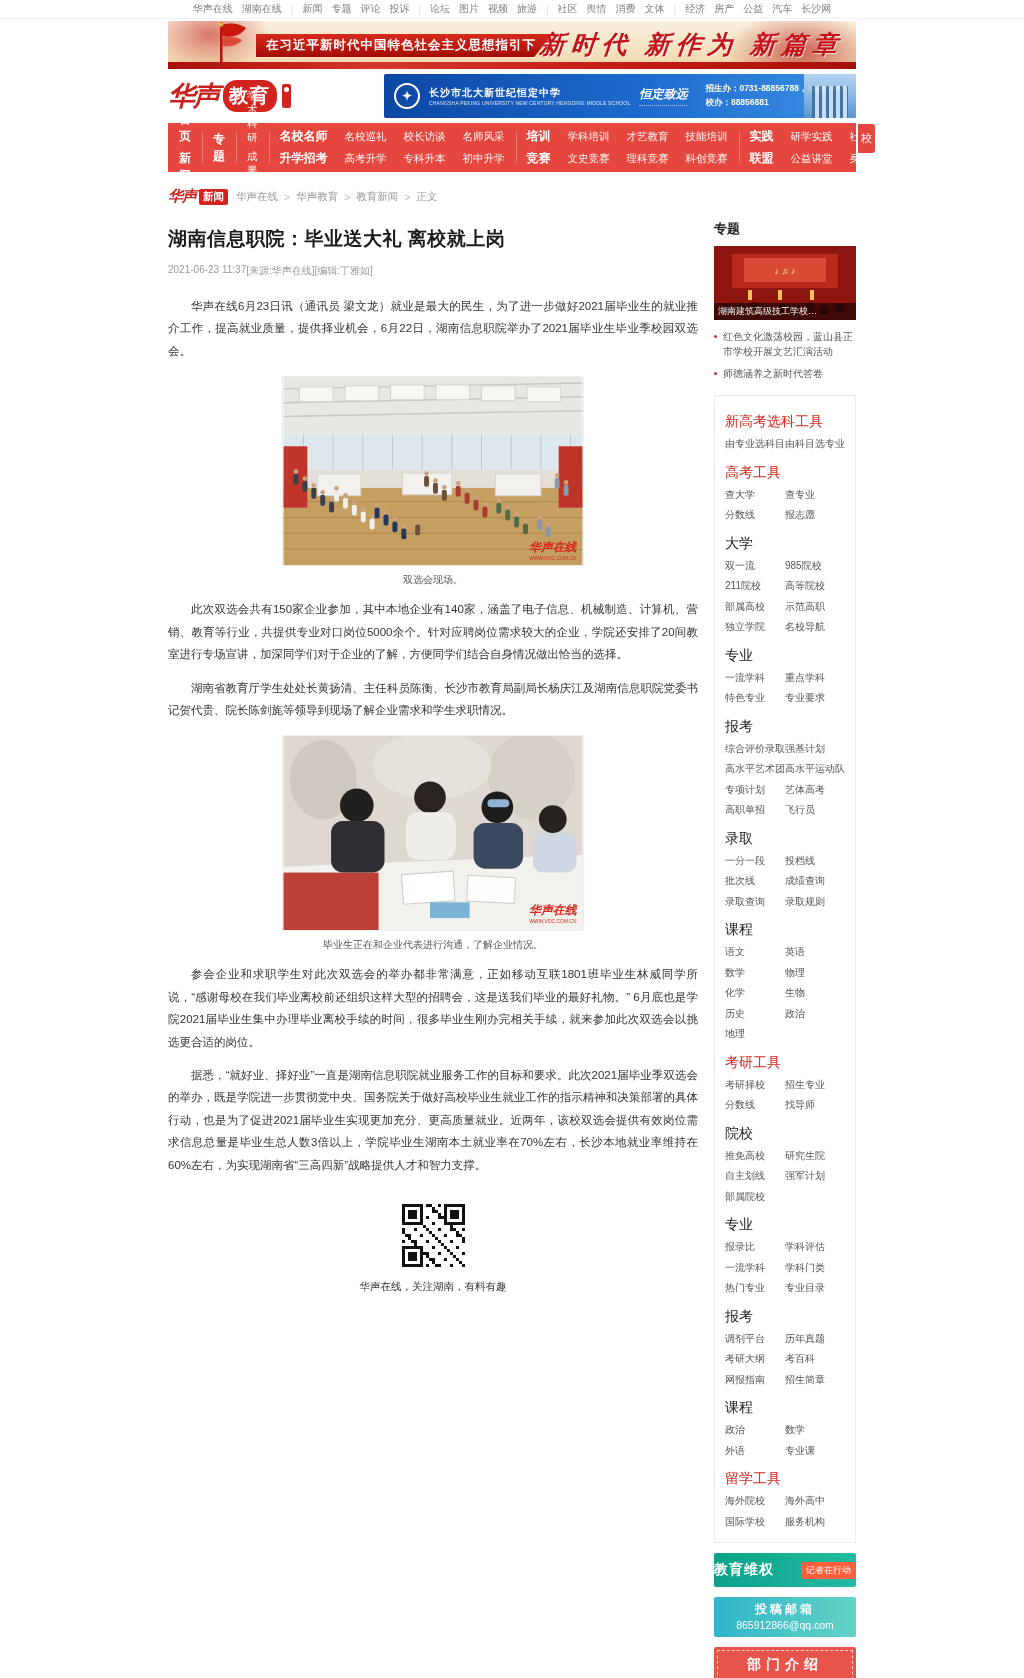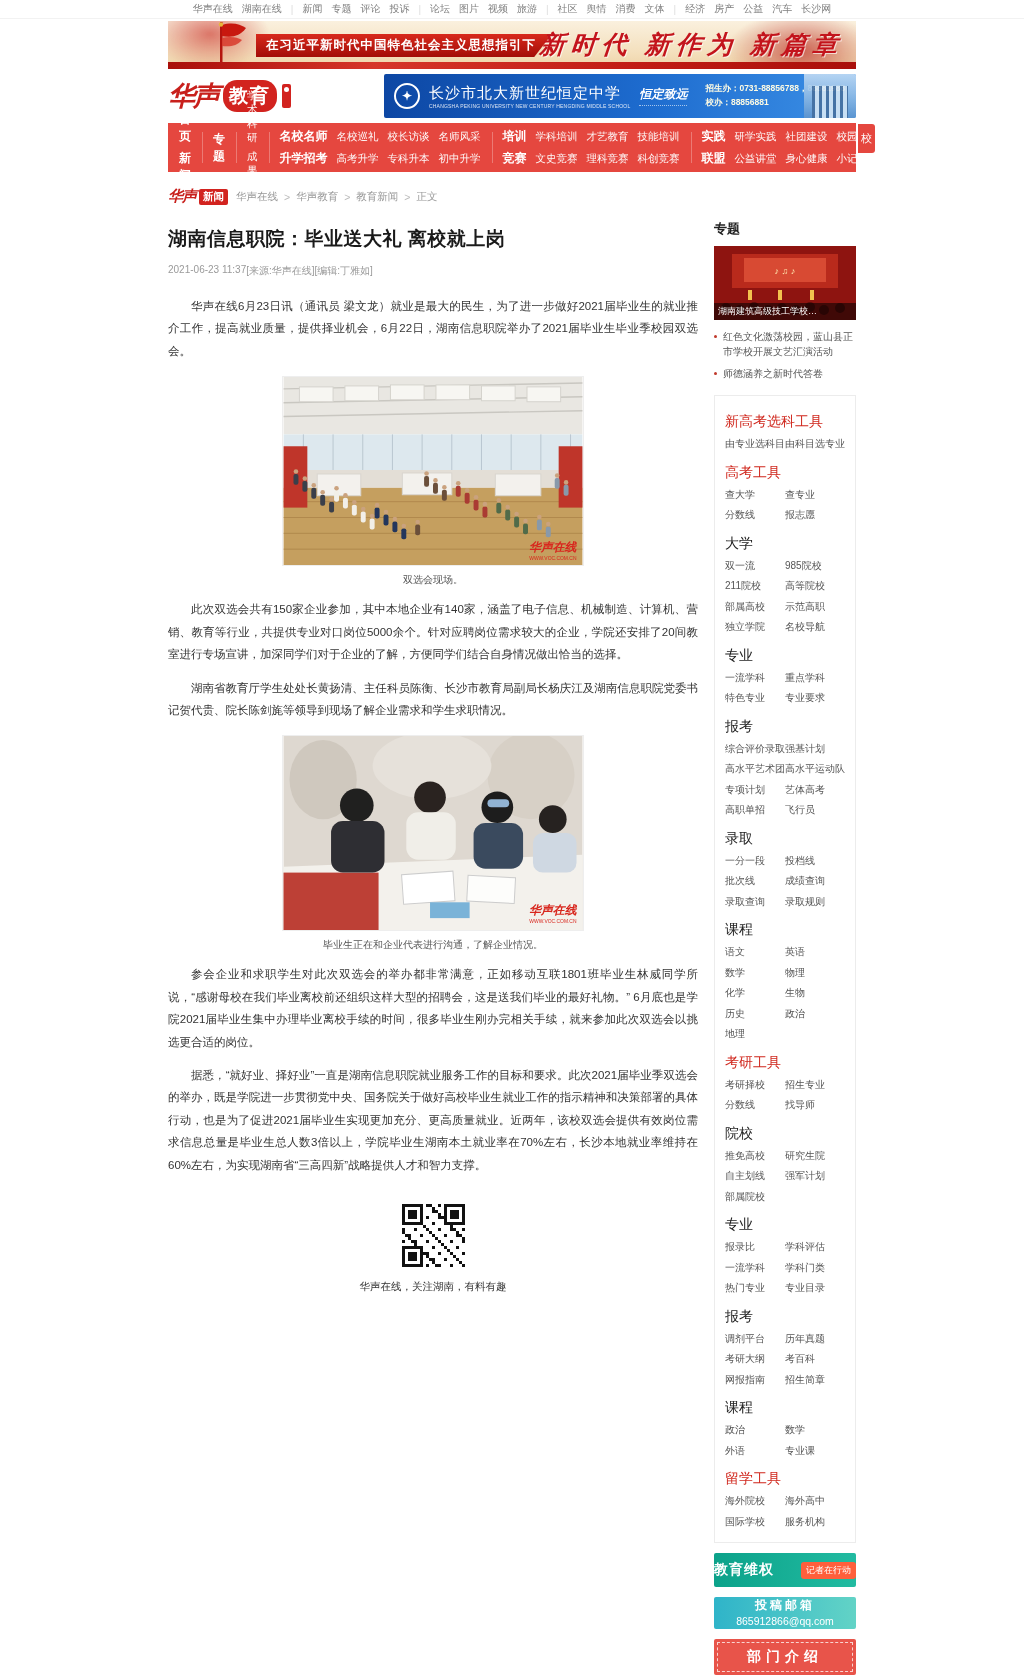--- a/index.html
+++ b/index.html
@@ -20,32 +20,32 @@
   .brush{position:absolute;left:372px;top:7px;font-family:"Liberation Serif","DejaVu Serif",serif;font-style:italic;font-weight:900;font-size:25px;color:#c3141c;letter-spacing:6px;transform:skewX(-5deg);text-shadow:1px 1px 0 rgba(255,255,255,.65)}
   
   .header{height:54px;display:flex;align-items:center;justify-content:space-between}
   .logo{display:flex;align-items:center;gap:5px;cursor:pointer}
   .logo-script{font-family:"Liberation Serif","DejaVu Serif",serif;font-style:italic;font-weight:bold;font-size:27px;color:#c8201c;line-height:1;letter-spacing:-2px}
   .logo-box{background:#d2231f;color:#fff;font-size:19px;font-weight:bold;padding:3px 6px;border-radius:14px;letter-spacing:2px}
   .logo-tab{width:9px;height:24px;background:#d2231f;border-radius:2px;position:relative}
   .logo-tab::after{content:"";position:absolute;left:2px;top:3px;width:5px;height:5px;background:#fff;border-radius:50%}
   .ad{width:472px;height:44px;background:linear-gradient(90deg,#0d47a4,#1d6bce 55%,#3c90e6);border-radius:2px;display:flex;align-items:center;color:#fff;padding:0 60px 0 10px;gap:9px;position:relative;overflow:hidden;cursor:pointer}
   .ad-seal{flex:none;width:26px;height:26px;border:2px solid #fff;border-radius:50%;display:flex;align-items:center;justify-content:center;font-size:12px;font-family:"Liberation Serif",serif;font-weight:bold}
-  .ad-name .cn{font-size:15px;font-weight:normal;letter-spacing:1px;font-family:"Liberation Serif","DejaVu Serif",serif;white-space:nowrap}
+  .ad-name .cn{font-size:10px;font-weight:bold;letter-spacing:1px;font-family:"Liberation Serif","DejaVu Serif",serif;white-space:nowrap}
   .ad-name .en{font-size:5px;opacity:.85;letter-spacing:.2px;white-space:nowrap}
   .ad-motto{font-size:12px;font-style:italic;font-weight:bold;font-family:"Liberation Serif",serif;white-space:nowrap;border-bottom:1px dotted rgba(255,255,255,.6);padding-bottom:2px}
   .ad-div{width:1px;height:28px;background:rgba(255,255,255,.5)}
   .ad-phones{font-size:8.5px;line-height:1.6;color:#fdfbe4;font-weight:bold;white-space:nowrap}
   .ad-building{position:absolute;right:0;top:0;width:52px;height:100%;background:linear-gradient(180deg,#c3dcf4 0%,#8cb9e4 55%,#5f96cf 100%);opacity:.9}
   .ad-building::before{content:"";position:absolute;left:8px;top:12px;width:36px;height:32px;background:repeating-linear-gradient(90deg,#47719f 0 3px,#d8e8f6 3px 7px)}
   
   .nav{background:#e5473f;color:#fff;display:flex;align-items:stretch;height:49px}
   .nav-group{display:flex;flex-direction:column;justify-content:center;padding:0 11px;gap:5px;position:relative}
   .nav-group:not(:first-child)::before{content:"";position:absolute;left:0;top:9px;bottom:9px;width:1px;background:rgba(255,255,255,.28)}
-  .nav-row{display:flex;gap:9px;align-items:center;white-space:nowrap}
+  .nav-row{display:flex;gap:17px;align-items:center;white-space:nowrap}
   .nav-head{font-weight:bold;font-size:12px;cursor:pointer}
   .nav-link{font-size:10.5px;opacity:.96;cursor:pointer}
   .nav-single{justify-content:center}
   .flyout{position:absolute;top:124px;left:858px;width:17px;background:#e5473f;color:#fff;font-size:11px;line-height:1.2;padding:8px 3px;text-align:center;border-radius:0 3px 3px 0;cursor:pointer}
   
   .crumbbar{display:flex;align-items:center;gap:8px;margin-top:15px}
   .minilogo{display:flex;align-items:center;gap:3px;cursor:pointer}
   .minilogo .s{font-family:"Liberation Serif",serif;font-style:italic;font-weight:bold;font-size:15px;color:#c8201c;letter-spacing:-1px}
   .minilogo .b{background:#d2231f;color:#fff;font-size:10.5px;font-weight:bold;padding:1px 4px;border-radius:2px}
   .crumbs{display:flex;align-items:center;gap:6px;font-size:10.5px;color:#999}
@@ -71,21 +71,21 @@
   .sb-list li{font-size:10px;color:#555;line-height:1.5;margin:7px 0;padding-left:9px;position:relative;cursor:pointer}
   .sb-list li::before{content:"";position:absolute;left:0;top:6px;width:3px;height:3px;background:#c0392b;border-radius:50%}
   .tools{border:1px solid #ececec;padding:8px 10px 10px;background:#fff}
   .tool-title{font-size:14px;font-weight:normal;margin:9px 0 3px;color:#222}
   .tool-title.red{color:#d0281e}
   .tool-row{display:flex;font-size:10px;color:#555;line-height:2.05}
   .tool-cell{width:50%;cursor:pointer;white-space:nowrap}
   .sb-banner{margin-top:10px;border-radius:2px;color:#fff;display:flex;align-items:center;justify-content:center;cursor:pointer}
   .b-rights{height:34px;gap:6px;font-weight:bold;font-size:14px;letter-spacing:1px}
   .chip{background:#ff5f3c;font-size:9px;font-weight:normal;padding:2px 5px;border-radius:3px;letter-spacing:0}
-  .b-mail{height:32px;flex-direction:column;font-size:10.5px;line-height:1.45}
+  .b-mail{height:40px;flex-direction:column;font-size:10.5px;line-height:1.45}
   .b-mail .l1{font-weight:bold;font-size:12px;letter-spacing:3px}
   .b-dept{height:36px;font-size:14px;font-weight:bold;letter-spacing:5px;outline:1px dashed rgba(255,255,255,.75);outline-offset:-4px}
   .b-ad2{height:46px;flex-direction:column;line-height:1.5;text-align:center}
 </style>
 </head>
 <body>
 
 <div class="topbar" id="topbar">
     <span class="tlink">华声在线</span>
     <span class="tlink">湖南在线</span>

